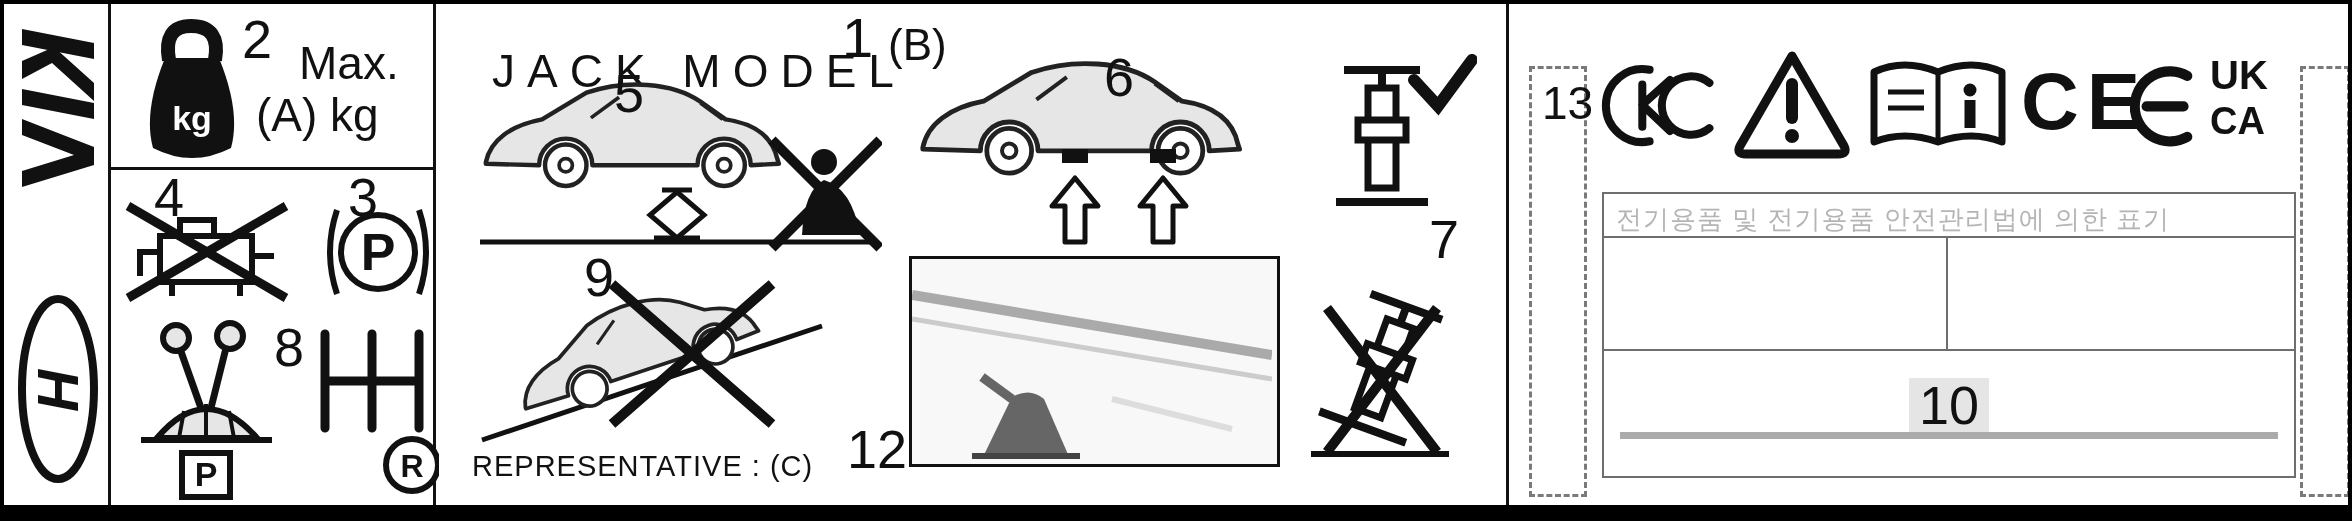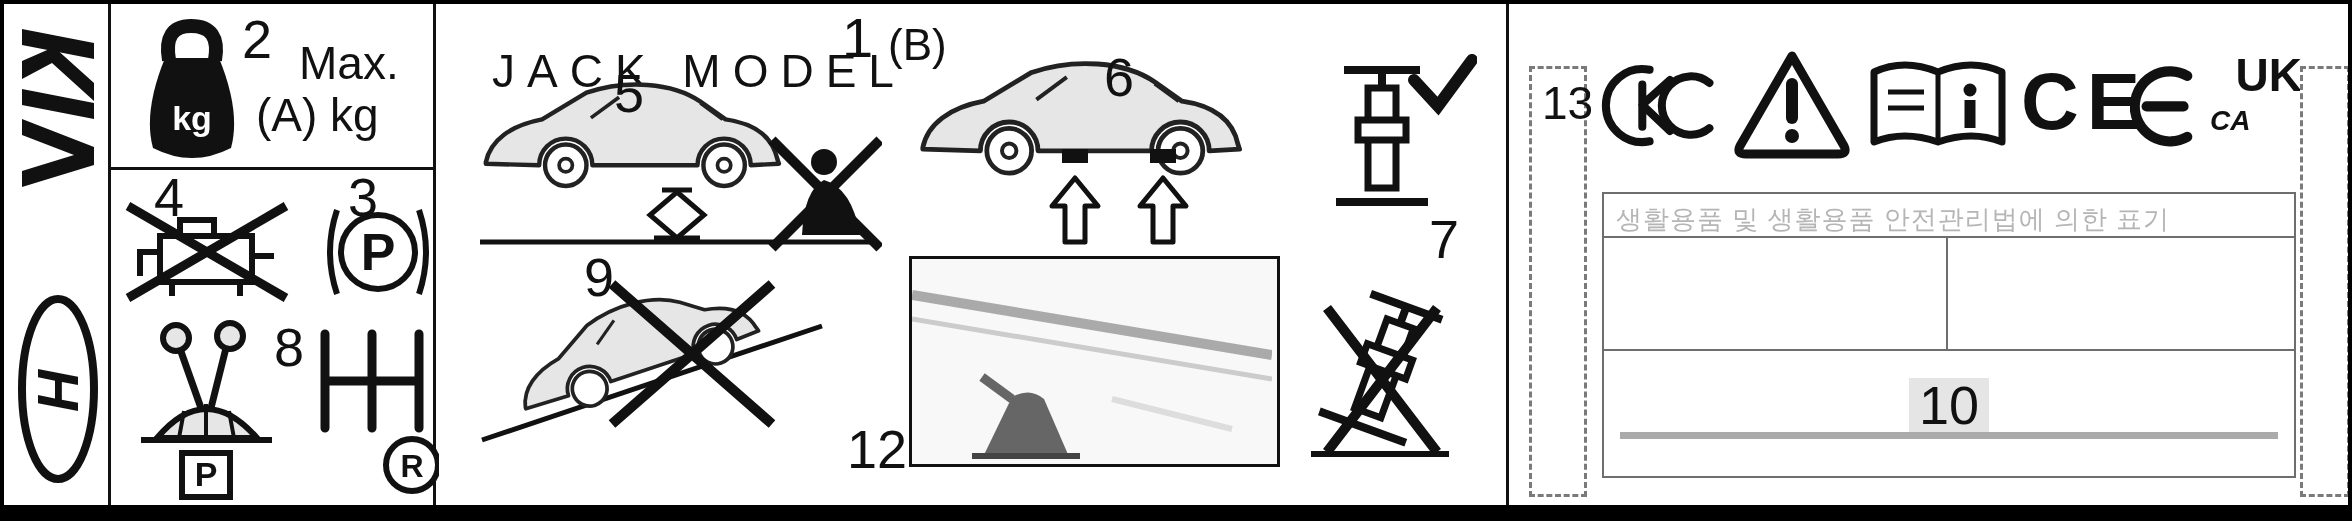--- a/index.html
+++ b/index.html
@@ -135,20 +135,21 @@
     <g transform="translate(20,85) rotate(-18.5) scale(0.62)">
       <path d="M16 122 C22 92 50 72 92 64 L152 28 C205 10 268 14 306 40 L340 64 C382 70 404 90 410 118 L412 124 L374 126 A36 36 0 0 0 302 126 L160 126 A36 36 0 0 0 88 126 L16 124 Z" fill="#e6e6e6" stroke="#222" stroke-width="6" stroke-linejoin="round"></path>
       <path d="M158 62 L196 34" stroke="#222" stroke-width="5" fill="none"></path>
       <circle cx="124" cy="126" r="28" fill="#fff" stroke="#222" stroke-width="6"></circle>
       <circle cx="338" cy="126" r="28" fill="#fff" stroke="#222" stroke-width="6"></circle>
     </g>
     <path d="M140 30 L300 170 M300 30 L140 170" stroke="#111" stroke-width="10"></path>
   </svg>
   <div class="callout" style="left:580px;top:246px;">9</div>
 
+  <div class="rep" style="left:468px;top:446px;">REPRESENTATIVE : (C)</div>
   <div class="callout" style="left:843px;top:418px;">12</div>
 
   <svg class="abs" style="left:888px;top:42px;" width="400" height="205" viewBox="0 0 400 205">
     <g transform="translate(18,4) scale(0.8)">
       <path d="M16 122 C22 92 50 72 92 64 L152 28 C205 10 268 14 306 40 L340 64 C382 70 404 90 410 118 L412 124 L374 126 A36 36 0 0 0 302 126 L160 126 A36 36 0 0 0 88 126 L16 124 Z" fill="#e6e6e6" stroke="#222" stroke-width="6" stroke-linejoin="round"></path>
       <path d="M158 62 L196 34 M306 42 L336 64" stroke="#222" stroke-width="5" fill="none"></path>
       <circle cx="124" cy="126" r="28" fill="#fff" stroke="#222" stroke-width="6"></circle>
       <circle cx="124" cy="126" r="9" fill="#fff" stroke="#222" stroke-width="5"></circle>
       <circle cx="338" cy="126" r="28" fill="#fff" stroke="#222" stroke-width="6"></circle>
       <circle cx="338" cy="126" r="9" fill="#fff" stroke="#222" stroke-width="5"></circle>
@@ -217,28 +218,28 @@
   </svg>
 
   <div class="certtext" style="left:2005px;top:58px;font-size:80px;letter-spacing:8px;margin-left:12px;">CE</div>
 
   <svg class="abs" style="left:2126px;top:56px;" width="72" height="90" viewBox="0 0 78 95">
     <path d="M62 16 A38 38 0 1 0 62 82" fill="none" stroke="#111" stroke-width="11" stroke-linecap="round"></path>
     <path d="M18 49 H58" stroke="#111" stroke-width="11" stroke-linecap="round"></path>
   </svg>
 
   <div class="abs" style="left:2206px;top:48px;width:92px;">
-    <div class="certtext" style="position:static;font-size:46px;line-height:46px;text-align:right;">UK</div>
-    <div class="certtext" style="position:static;font-size:28px;line-height:46px;font-style:italic;">CA</div>
+    <div class="certtext" style="position:static;font-size:40px;line-height:46px;">UK</div>
+    <div class="certtext" style="position:static;font-size:38px;line-height:46px;">CA</div>
   </div>
 
   <div class="dashedbox" style="left:2296px;top:62px;width:44px;height:425px;"></div>
 
   <div class="table" style="left:1598px;top:188px;width:690px;height:282px;">
-    <div class="korean" style="left:12px;top:8px;right:12px;">생활용품 및 생활용품 안전관리법에 의한 표기</div>
+    <div class="korean" style="left:12px;top:8px;right:12px;">전기용품 및 전기용품 안전관리법에 의한 표기</div>
     <div style="position:absolute;left:0;top:42px;width:100%;height:2px;background:#6e6e6e;"></div>
     <div style="position:absolute;left:342px;top:44px;width:2px;height:111px;background:#6e6e6e;"></div>
     <div style="position:absolute;left:0;top:155px;width:100%;height:2px;background:#6e6e6e;"></div>
     <div style="position:absolute;left:16px;right:16px;top:238px;height:7px;background:#ababab;"></div>
     <div class="callout" style="left:50%;top:184px;transform:translateX(-50%);background:#e5e5e5;padding:0 10px;">10</div>
   </div>
 
 </div>
 
 </body></html>

